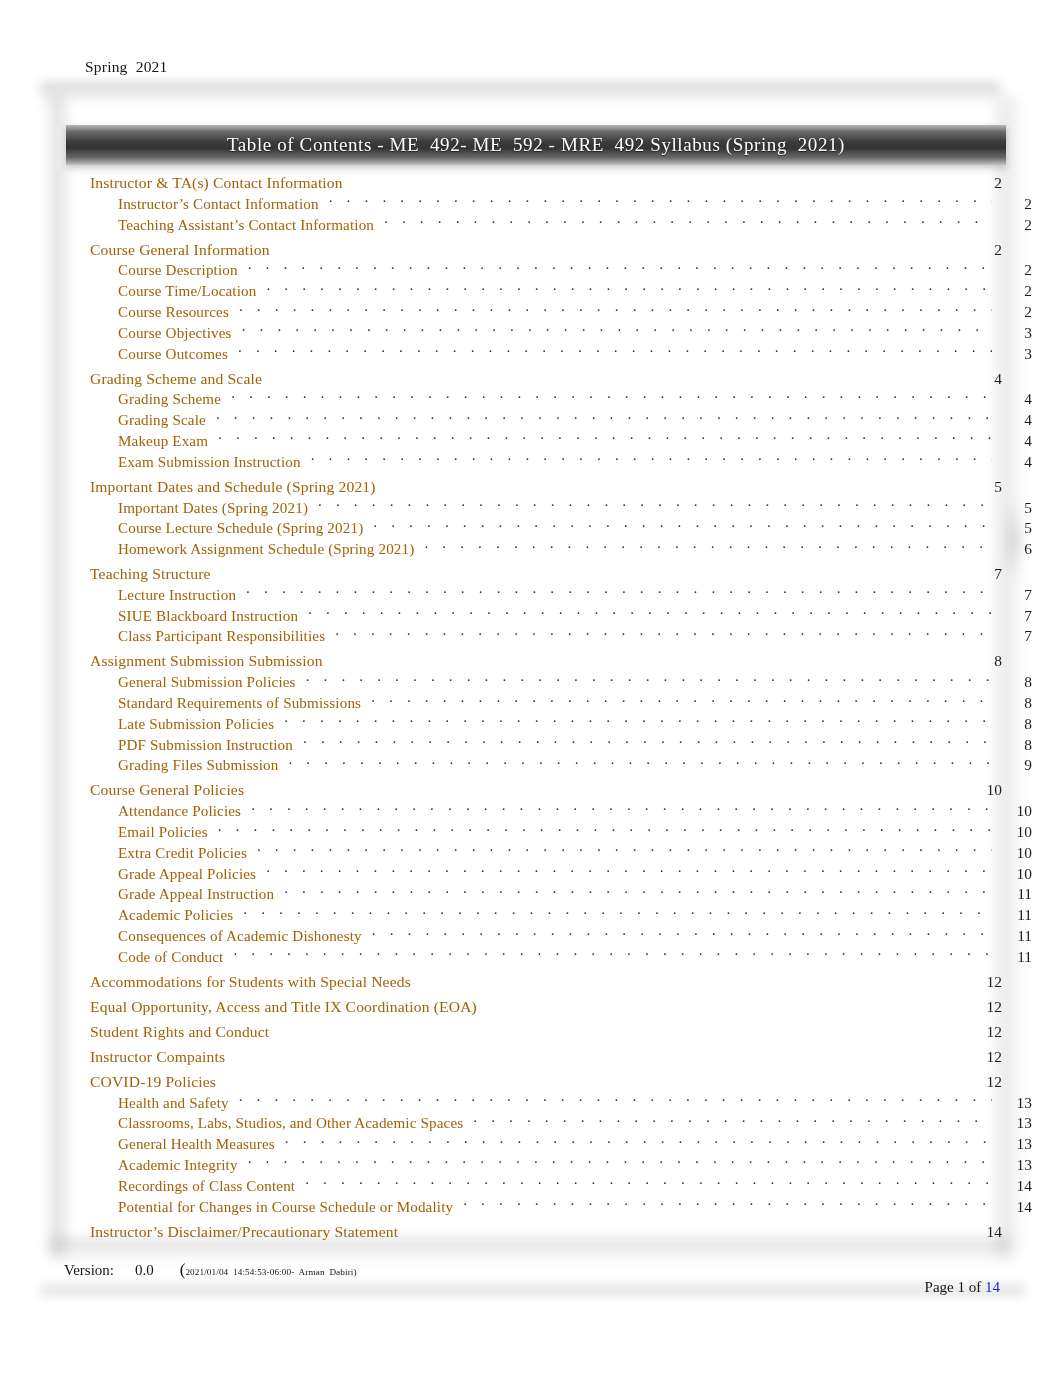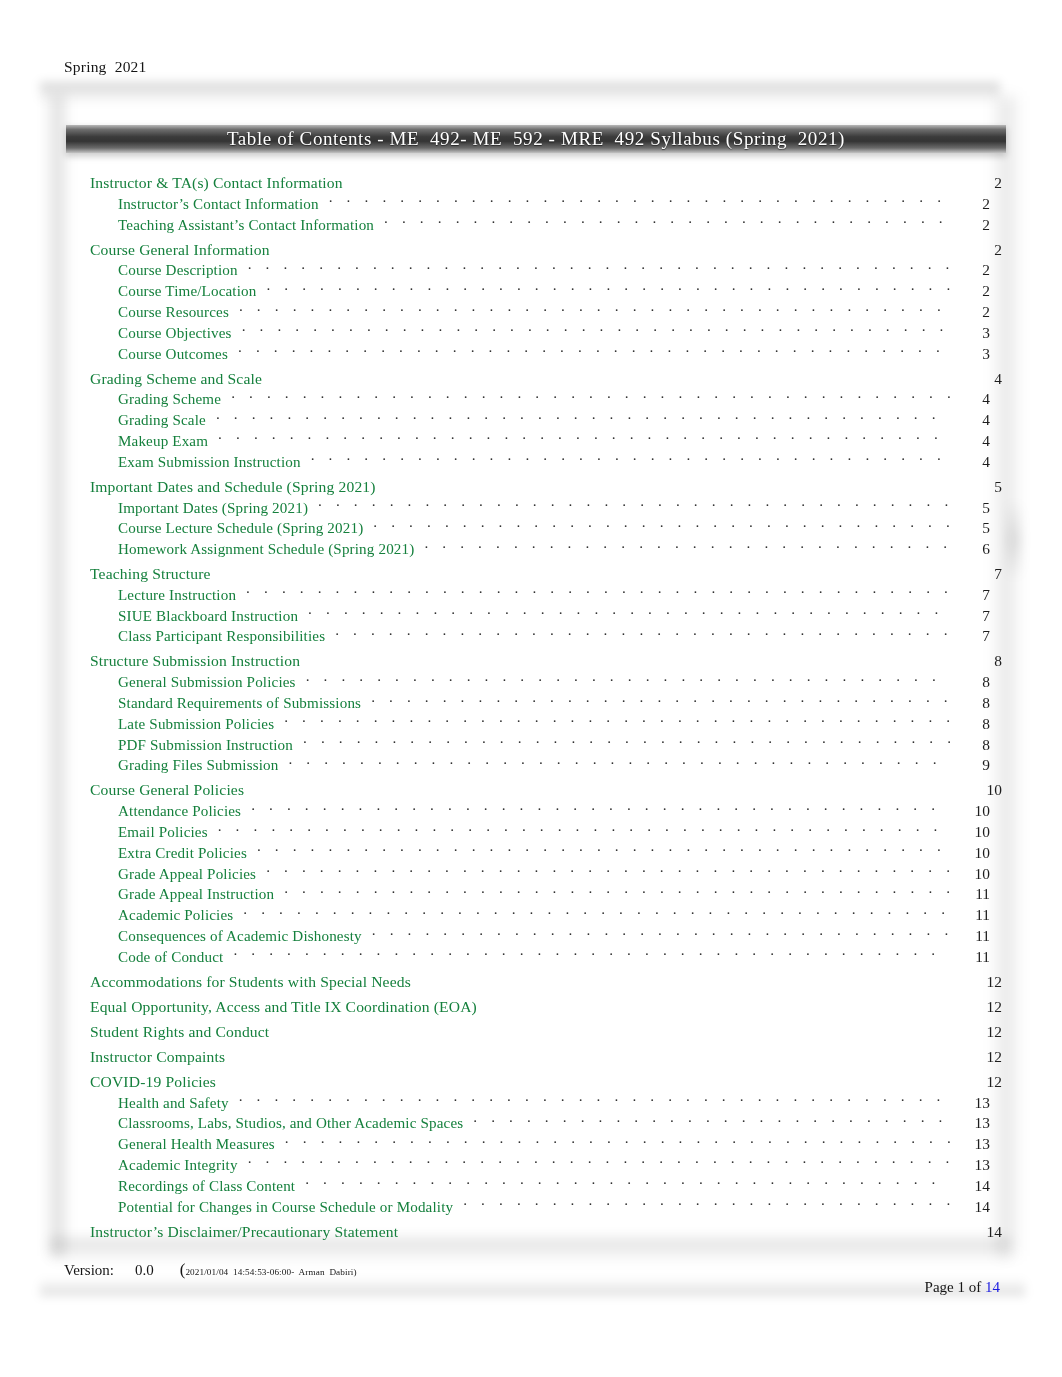--- a/index.html
+++ b/index.html
@@ -74,28 +74,28 @@
     width: 934px;
     height: 26px;
     display: flex;
     align-items: baseline;
     justify-content: space-between;
     color: #151515;
     font-size: 15.5px;
     letter-spacing: .2px;
   }
   #running-header .hdr-left { white-space: pre; }
-  #running-header .hdr-right { white-space: pre; }
+  #running-header .hdr-right { white-space: pre; margin-left: 21px; }
 
   
   #toc-title-bar {
     position: absolute;
     left: 66px; top: 125px;
     width: 940px;
-    height: 28px;
+    height: 40px;
     background:
       linear-gradient(to bottom,
         #b8b8b8 0%,
         #6e6e6e 16%,
         #3b3b3b 42%,
         #343434 58%,
         #6a6a6a 82%,
         #c2c2c2 100%);
     box-shadow: 0 3px 7px rgba(0,0,0,0.22);
   }
@@ -119,21 +119,21 @@
     width: 1062px;
   }
   .toc-row {
     position: relative;
     display: flex;
     align-items: baseline;
     height: 20.8px;
     white-space: nowrap;
   }
   .toc-row .label {
-    color: #15803d;
+    color: #a16207;
     font-size: 15.4px;
     letter-spacing: .15px;
     flex: 0 0 auto;
     font-family: Liberation Serif, serif;
   }
   .toc-row .leader {
     flex: 1 1 auto;
     overflow: hidden;
     margin: 0 6px 0 10px;
     position: relative;
@@ -155,21 +155,21 @@
     flex: 0 0 auto;
     width: 34px;
     text-align: right;
     color: #1d1d1d;
     font-size: 15.4px;
   }
 
   .toc-row.level-1 { padding-left: 90px; padding-right: 60px; }
   .toc-row.level-1 .label { font-size: 15.6px; }
 
-  .toc-row.level-2 { padding-left: 118px; padding-right: 72px; }
+  .toc-row.level-2 { padding-left: 118px; padding-right: 30px; }
   .toc-row.level-2 .label { font-size: 15.1px; }
   .toc-row.level-2 .page { color: #1d1d1d; }
 
   
   .toc-row.group-start { margin-top: 4.2px; }
 
   
   #footer {
     position: absolute;
     left: 64px; top: 1260px;
@@ -350,21 +350,21 @@
         <span class="page">7</span>
       </div>
       <div class="toc-row level-2">
         <span class="label">Class Participant Responsibilities</span>
         <span class="leader">
           <i>. . . . . . . . . . . . . . . . . . . . . . . . . . . . . . . . . . . . . . . . . . . . . . . . . . . . . . . . . . . . . . . . . . . . . . . . . . . . . . . . . . . . . . . . .</i>
         </span>
         <span class="page">7</span>
       </div>
       <div class="toc-row level-1 group-start">
-        <span class="label">Structure Submission Instruction</span>
+        <span class="label">Assignment Submission Submission</span>
         <span class="leader"></span>
         <span class="page">8</span>
       </div>
       <div class="toc-row level-2">
         <span class="label">General Submission Policies</span>
         <span class="leader">
           <i>. . . . . . . . . . . . . . . . . . . . . . . . . . . . . . . . . . . . . . . . . . . . . . . . . . . . . . . . . . . . . . . . . . . . . . . . . . . . . . . . . . . . . . . . .</i>
         </span>
         <span class="page">8</span>
       </div>

